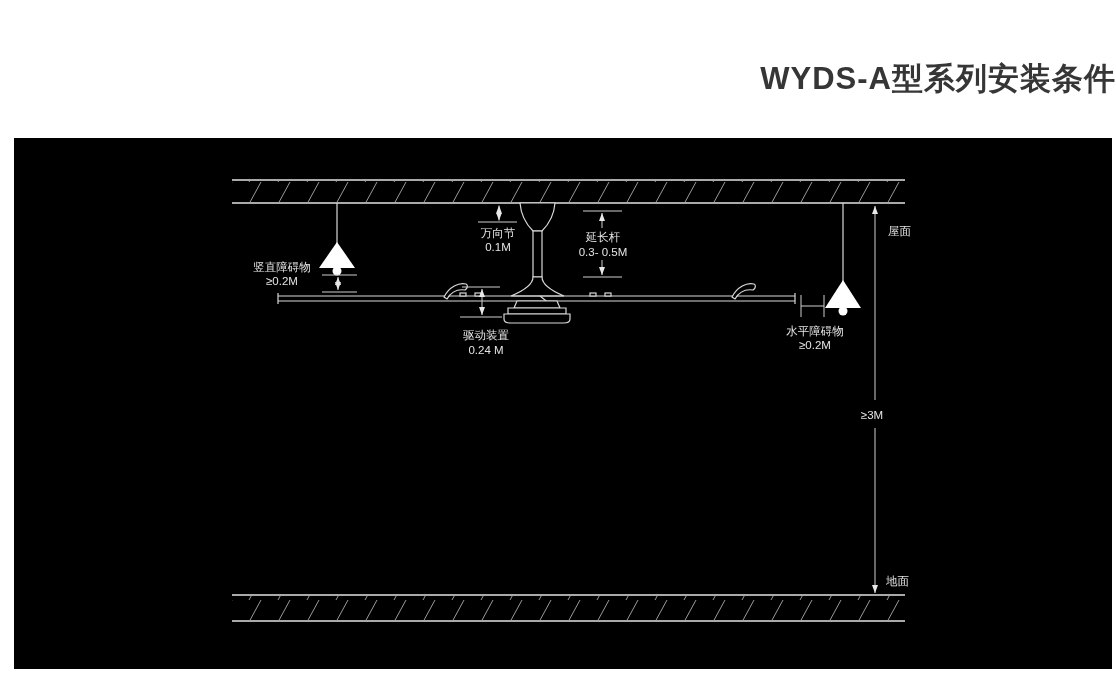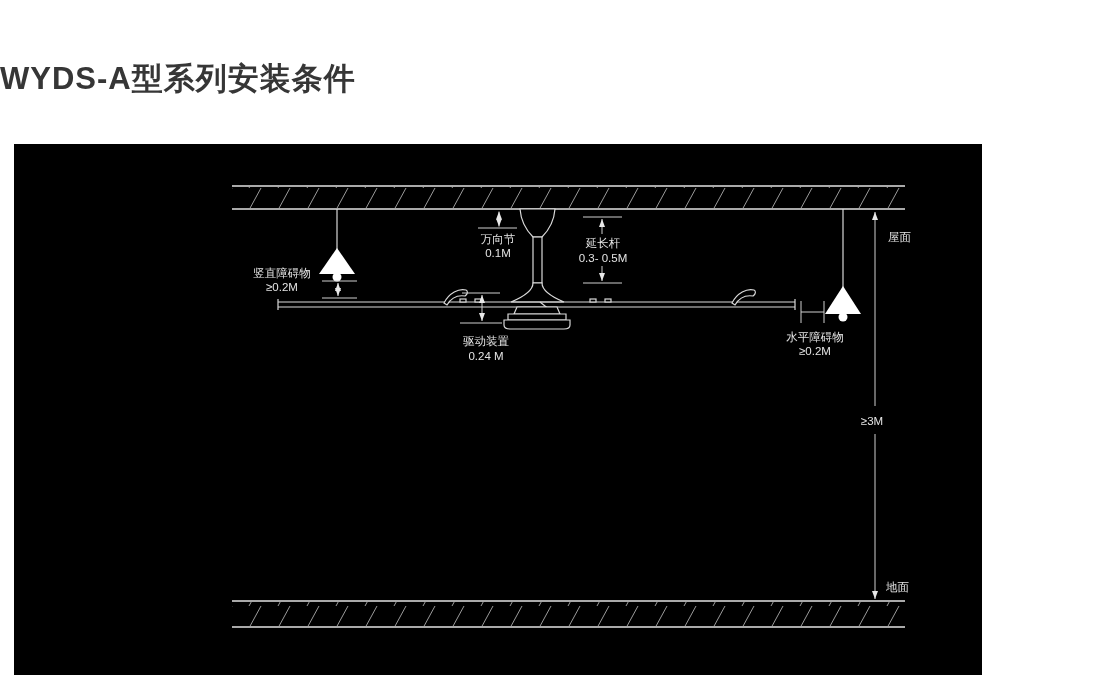--- a/index.html
+++ b/index.html
@@ -6,34 +6,34 @@
   html, body { margin: 0; padding: 0; }
   body {
     width: 1116px; height: 686px;
     background: #ffffff;
     position: relative;
     overflow: hidden;
     font-family: "Liberation Sans", "DejaVu Sans", sans-serif;
   }
   .title-wrap {
     position: absolute; left: 0; top: 58px; width: 1116px;
-    text-align: left;
+    text-align: right;
   }
   .title-wrap h1 {
     margin: 0;
     font-family: "Liberation Sans", "DejaVu Sans", sans-serif;
     font-weight: bold;
     font-size: 31px;
     letter-spacing: 1px;
     color: var(--title, #363636);
   }
   .panel {
     position: absolute;
-    left: 14px; top: 144px;
-    width: 968px; height: 531px;
+    left: 14px; top: 138px;
+    width: 1098px; height: 531px;
     background: var(--panel-bg, #000000);
   }
   
   .st      { stroke: var(--line, #d9d9d9); stroke-width: 1.2; fill: none; }
   .stdark  { stroke: var(--line, #d9d9d9); stroke-width: 1.2; fill: #000; }
   .bound   { stroke: #e2e2e2; stroke-width: 1.4; fill: none; }
   .dim     { stroke: #cfcfcf; stroke-width: 1; fill: none; }
   .wfill   { fill: #ffffff; stroke: none; }
   .lbl {
     fill: var(--text, #e4e4e4);

